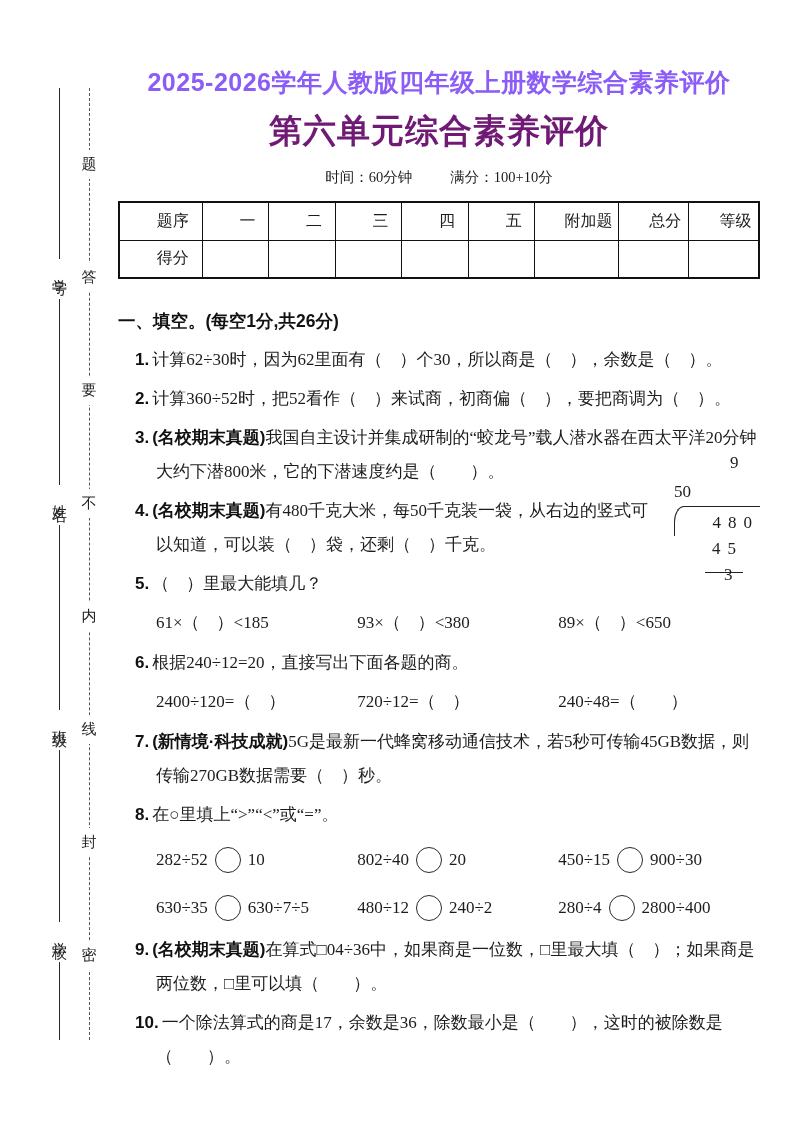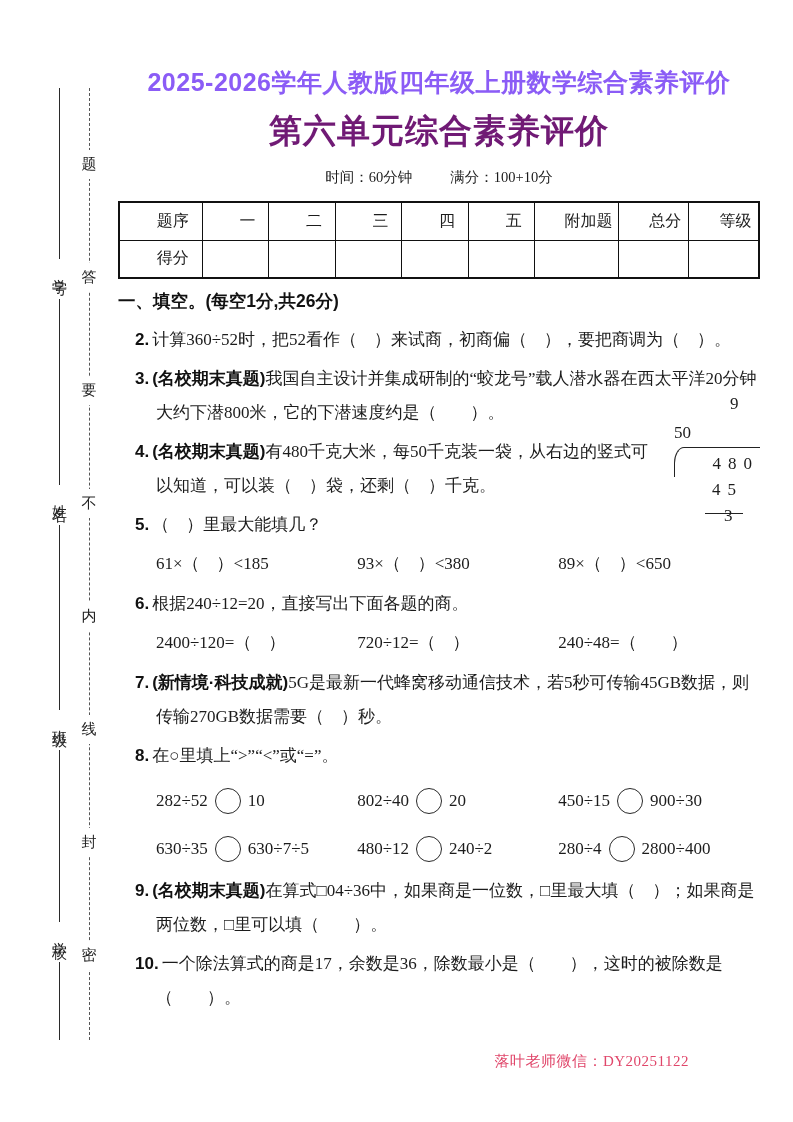--- a/index.html
+++ b/index.html
@@ -70,21 +70,21 @@
     border: 2px solid #111;
   }
   table.score-table th, table.score-table td {
     border: 1.6px solid #111; height: 38px;
     text-align: center; vertical-align: middle;
     font-size: 16px; font-weight: 400; padding-left: 24px;
   }
   th.hdr-strong, td.row-label { font-weight: 700; font-family: "Liberation Sans", sans-serif; font-size: 15.5px; }
 
   .section-heading {
-    margin-top: 10px;
+    margin-top: 30px;
     font-family: "Liberation Sans", sans-serif;
     font-size: 17.5px; font-weight: 700; color:#111;
   }
 
   .questions { margin-top: 10px; }
   .q {
     position: relative;
     font-size: 17px; line-height: 34px;
     padding-left: 38px; text-indent: -21px;
     margin-bottom: 5px;
@@ -205,20 +205,23 @@
         <td></td>
         <td></td>
       </tr>
     </tbody>
       </table>
 
     <h3 class="section-heading">一、填空。(每空1分,共26分)</h3>
 
     <div class="questions">
 
+      <div class="q">
+        <span class="qnum">1.</span><span>计算62÷30时，因为62里面有（　）个30，所以商是（　），余数是（　）。</span>
+      </div>
 
       <div class="q">
         <span class="qnum">2.</span><span>计算360÷52时，把52看作（　）来试商，初商偏（　），要把商调为（　）。</span>
       </div>
 
       <div class="q">
         <span class="qnum">3.</span><span class="qtag">(名校期末真题)</span><span>我国自主设计并集成研制的“蛟龙号”载人潜水器在西太平洋20分钟大约下潜800米，它的下潜速度约是（　　）。</span>
       </div>
 
       <div class="q q4">
@@ -298,15 +301,14 @@
         <span class="qnum">9.</span><span class="qtag">(名校期末真题)</span><span>在算式□04÷36中，如果商是一位数，□里最大填（　）；如果商是两位数，□里可以填（　　）。</span>
       </div>
 
       <div class="q">
         <span class="qnum">10.</span><span>一个除法算式的商是17，余数是36，除数最小是（　　），这时的被除数是（　　）。</span>
       </div>
 
     </div>
   </main>
 
-  <div class="footer-note">落叶老师微信：DY20251122</div>
 
 </div>
 
 </body></html>

